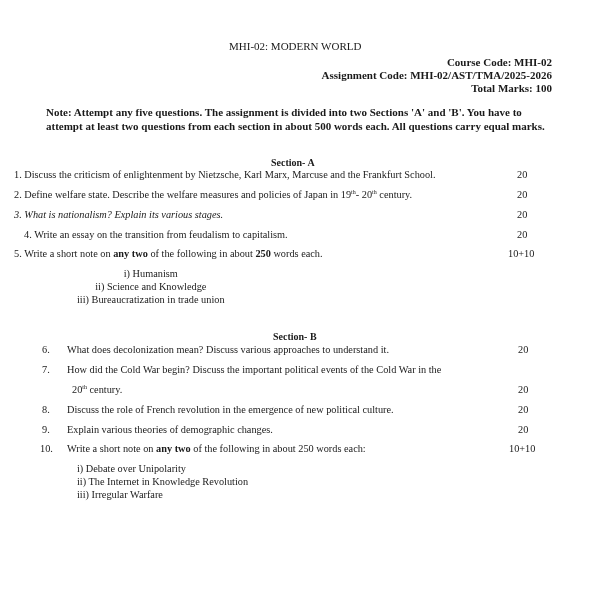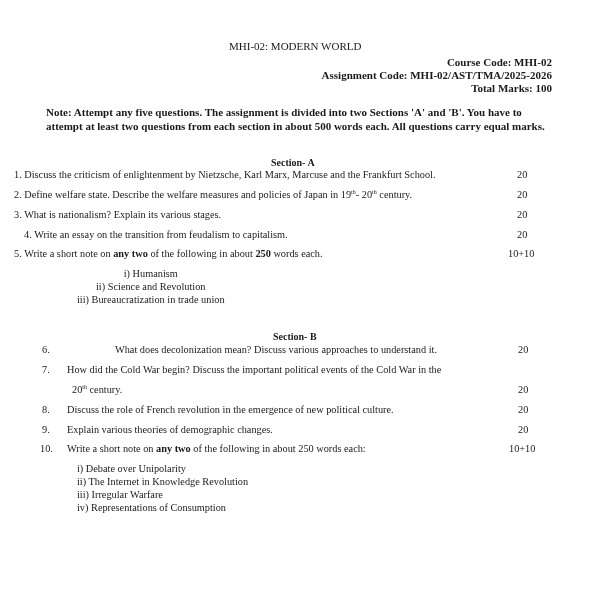--- a/index.html
+++ b/index.html
@@ -35,48 +35,48 @@
   <span>Discuss the criticism of enlightenment by Nietzsche, Karl Marx, Marcuse and the Frankfurt School.</span>
 </div>
 <div class="abs marks" style="left:517px; top:169px;">20</div>
 
 <div class="abs q" style="left:14px; top:189px;">
   <span>2.</span>
   <span>Define welfare state. Describe the welfare measures and policies of Japan in 19</span><sup>th</sup><span>- 20</span><sup>th</sup><span> century.</span>
 </div>
 <div class="abs marks" style="left:517px; top:189px;">20</div>
 
-<div class="abs q" style="left:14px; top:209px;">
+<div class="abs q" style="left:14px; top:209px;font-style:italic;">
   <span>3.</span>
   <span>What is nationalism? Explain its various stages.</span>
 </div>
 <div class="abs marks" style="left:517px; top:209px;">20</div>
 
 <div class="abs q" style="left:24px; top:229px;">
   <span>4.</span>
   <span>Write an essay on the transition from feudalism to capitalism.</span>
 </div>
 <div class="abs marks" style="left:517px; top:229px;">20</div>
 
 <div class="abs q" style="left:14px; top:248px;">
   <span>5.</span>
   <span>Write a short note on </span><b>any two</b><span> of the following in about </span><b>250</b><span> words each.</span>
 </div>
 <div class="abs marks" style="left:508px; top:248px;">10+10</div>
 
 <div class="abs sub" style="left:77px; top:267px;text-align:center;">
   <div>i) Humanism</div>
-  <div>ii) Science and Revolution</div>
+  <div>ii) Science and Knowledge</div>
   <div>iii) Bureaucratization in trade union</div>
 </div>
 
 <div class="abs sec-title" style="left:273px; top:331px;">Section- B</div>
 
 <div class="abs q" style="left:42px; top:344px;">6.</div>
-<div class="abs q" style="left:67px; top:344px;margin-left:48px;">What does decolonization mean? Discuss various approaches to understand it.</div>
+<div class="abs q" style="left:67px; top:344px;">What does decolonization mean? Discuss various approaches to understand it.</div>
 <div class="abs marks" style="left:518px; top:344px;">20</div>
 
 <div class="abs q" style="left:42px; top:364px;">7.</div>
 <div class="abs q" style="left:67px; top:364px;">How did the Cold War begin? Discuss the important political events of the Cold War in the</div>
 <div class="abs q" style="left:72px; top:384px;">
   <span>20</span><sup>th</sup><span> century.</span>
 </div>
 <div class="abs marks" style="left:518px; top:384px;">20</div>
 
 <div class="abs q" style="left:42px; top:404px;">8.</div>
@@ -90,14 +90,13 @@
 <div class="abs q" style="left:40px; top:443px;">10.</div>
 <div class="abs q" style="left:67px; top:443px;">
   <span>Write a short note on </span><b>any two</b><span> of the following in about 250 words each:</span>
 </div>
 <div class="abs marks" style="left:509px; top:443px;">10+10</div>
 
 <div class="abs sub" style="left:77px; top:462px;">
   <div>i) Debate over Unipolarity</div>
   <div>ii) The Internet in Knowledge Revolution</div>
   <div>iii) Irregular Warfare</div>
-  <div>iv) Representations of Consumption</div>
 </div>
 
 </body></html>

